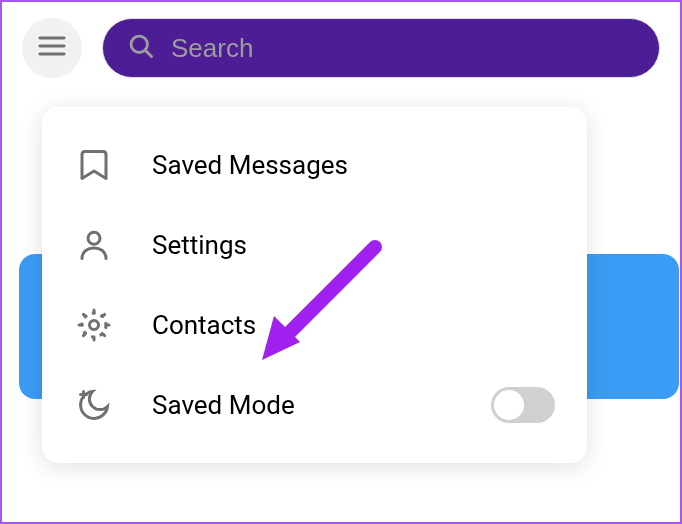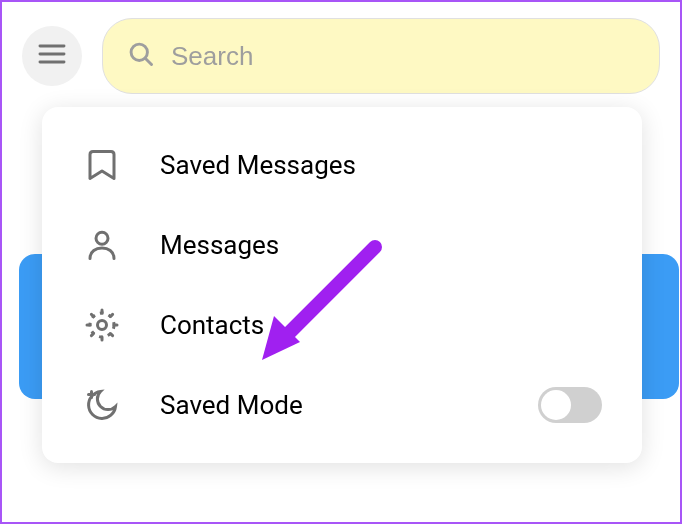--- a/index.html
+++ b/index.html
@@ -32,24 +32,24 @@
       justify-content: center;
       cursor: pointer;
       flex-shrink: 0;
     }
     .hamburger-btn svg {
       width: 32px;
       height: 32px;
     }
     .search-bar {
       flex: 1;
-      height: 76px;
+      height: 60px;
       border-radius: 30px;
       border: 1px solid #e0e0e0;
-      background: #fef9c3;
+      background: #4c1d95;
       display: flex;
       align-items: center;
       padding: 0 24px;
       gap: 16px;
     }
     .search-bar svg {
       width: 28px;
       height: 28px;
       flex-shrink: 0;
     }
@@ -70,25 +70,25 @@
       top: 252px;
       width: 660px;
       height: 145px;
       background: #3b9cf5;
       border-radius: 16px;
     }
     .menu-panel {
       position: absolute;
       left: 40px;
       top: 105px;
-      width: 600px;
+      width: 545px;
       background: #fff;
       border-radius: 16px;
       box-shadow: 0 4px 24px rgba(0,0,0,0.12);
-      padding: 18px 8px;
+      padding: 18px 0;
     }
     .menu-item {
       display: flex;
       align-items: center;
       padding: 20px 32px;
       gap: 38px;
       cursor: pointer;
     }
     .menu-item .icon-wrap {
       width: 40px;
@@ -170,21 +170,21 @@
     <span class="label">Saved Messages</span>
   </div>
 
   <div class="menu-item">
     <span class="icon-wrap">
       <svg viewBox="0 0 24 24" fill="none" stroke="#707070" stroke-width="2" stroke-linecap="round">
         <circle cx="12" cy="7.5" r="4"></circle>
         <path d="M4 21 C4 16 8 14 12 14 C16 14 20 16 20 21"></path>
       </svg>
     </span>
-    <span class="label">Messages</span>
+    <span class="label">Settings</span>
   </div>
 
   <div class="menu-item">
     <span class="icon-wrap">
       <svg viewBox="0 0 24 24" fill="none" stroke="#707070" stroke-width="2">
         <circle cx="12" cy="12" r="3"></circle>
         <path d="M12 2 L12 4 M12 20 L12 22 M4.93 4.93 L6.34 6.34 M17.66 17.66 L19.07 19.07 M2 12 L4 12 M20 12 L22 12 M4.93 19.07 L6.34 17.66 M17.66 6.34 L19.07 4.93" stroke-linecap="round"></path>
         <circle cx="12" cy="12" r="8" stroke-dasharray="2.5 3.5"></circle>
       </svg>
     </span>

